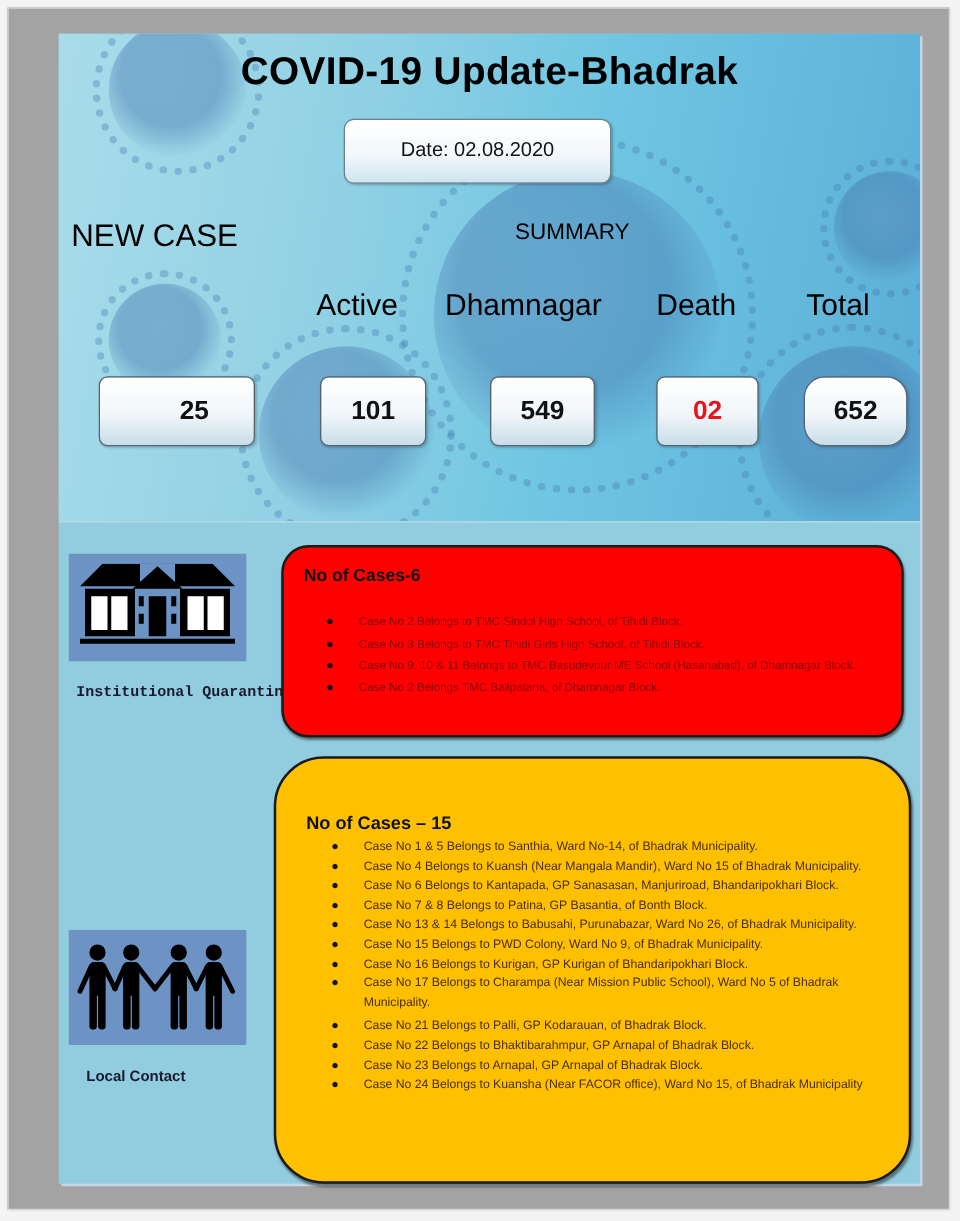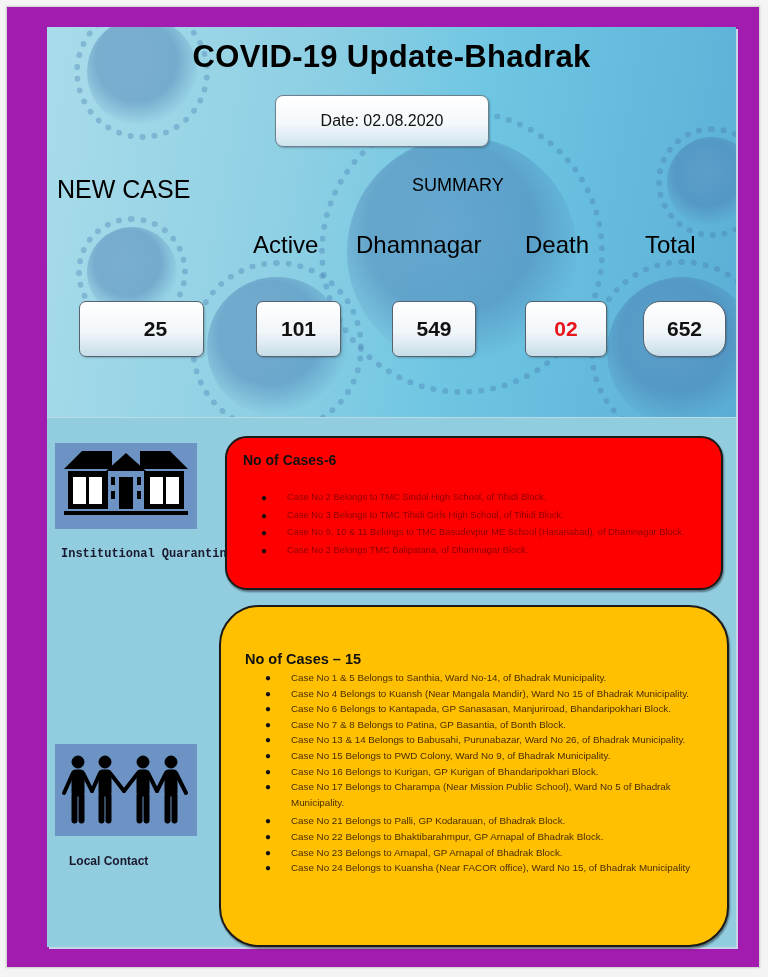--- a/index.html
+++ b/index.html
@@ -2,21 +2,21 @@
 <html><head>
   <meta charset="utf-8">
   <style>
     html, body { margin:0; padding:0; }
     body {
       width:768px; height:977px; background:#f4f4f4; position:relative; overflow:hidden;
       font-family:"Liberation Sans", sans-serif;
     }
     .sheet {
       position:absolute; left:6px; top:6px; width:752px; height:960px;
-      background:#a21caf; border:1px solid #d6d6d6; box-shadow:0 0 2px rgba(0,0,0,0.15);
+      background:#a3a3a3; border:1px solid #d6d6d6; box-shadow:0 0 2px rgba(0,0,0,0.15);
     }
     .page {
       position:absolute; left:40px; top:20px; width:689px; height:920px;
       background:#92cddf; box-shadow:2px 2px 0 #c5d5e6;
     }
     
     .hero {
       position:absolute; left:0; top:0; width:689px; height:390px; overflow:hidden;
       background:linear-gradient(100deg,#a9dcea 0%,#8fd0e4 35%,#6fc6e2 60%,#5aaed6 100%);
     }

